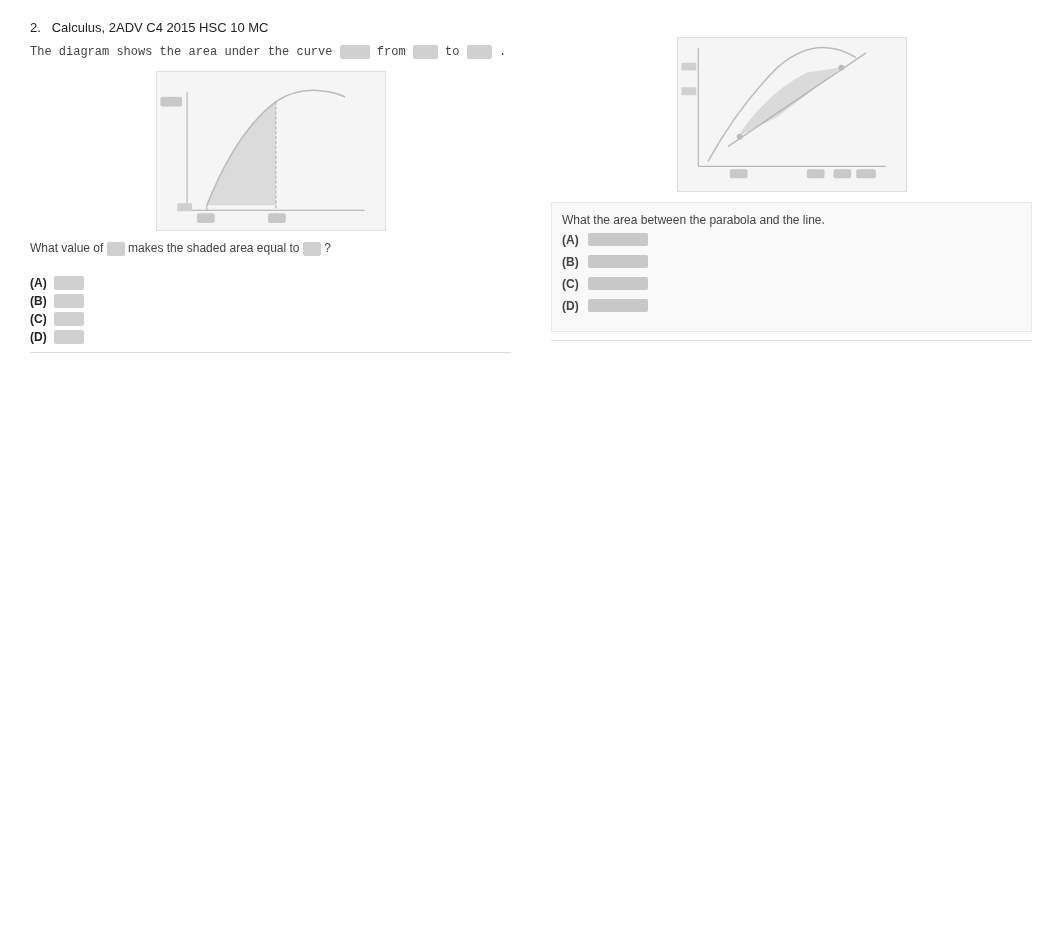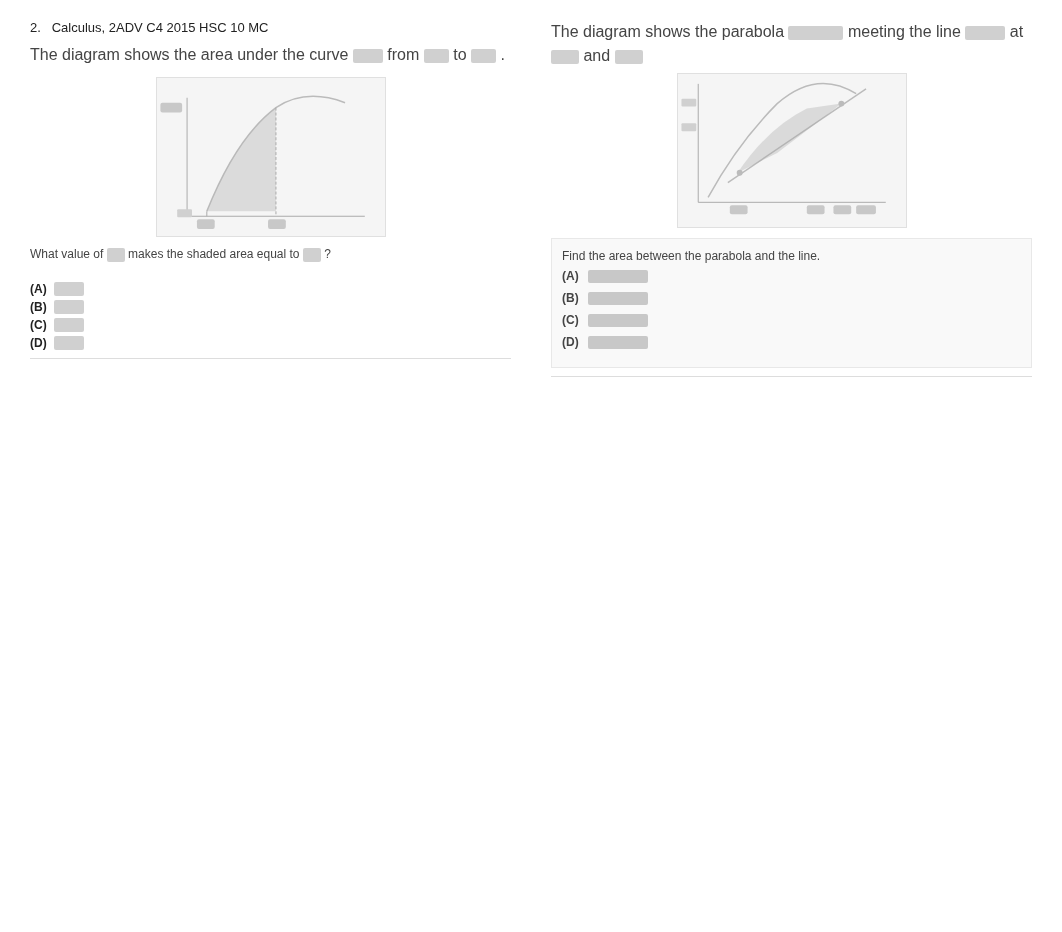--- a/index.html
+++ b/index.html
@@ -8,35 +8,37 @@
       font-size: 13px;
       background: #fff;
       color: #333;
       width: 1062px;
       min-height: 932px;
     }
     .page-container {
       display: flex;
       padding: 10px 20px;
       gap: 20px;
+      align-items: center;
     }
     .question-block {
       flex: 1;
       padding: 10px;
     }
     .question-title {
       font-size: 13px;
       font-weight: normal;
       margin-bottom: 8px;
       color: #222;
     }
     .question-desc {
-      font-size: 16px;
+      font-size: 12px;
       color: #444;
       line-height: 1.5;
+      font-family: Liberation Mono, monospace;
     }
     .blurred-inline {
       display: inline-block;
       background: #d0d0d0;
       color: transparent;
       border-radius: 2px;
       height: 14px;
       vertical-align: middle;
     }
     .diagram-container {
@@ -185,30 +187,20 @@
         <span class="option-label">(D)</span>
         <span class="blurred-inline" style="width:30px;">&nbsp;</span>
       </li>
     </ul>
 
     <hr class="divider-line">
   </div>
 
   <div class="question-block">
 
-    <div class="question-desc">
-      <span>The diagram shows the parabola</span>
-      <span class="blurred-inline" style="width:55px;">&nbsp;</span>
-      <span>meeting the line</span>
-      <span class="blurred-inline" style="width:40px;">&nbsp;</span>
-      <span>at</span>
-      <span class="blurred-inline" style="width:28px;">&nbsp;</span>
-      <span>and</span>
-      <span class="blurred-inline" style="width:28px;">&nbsp;</span>
-    </div>
 
     <div class="diagram-container-right">
       <svg class="diagram-svg" viewBox="0 0 230 155">
 
         <line x1="20" y1="130" x2="210" y2="130" stroke="#aaa" stroke-width="1"></line>
         <line x1="20" y1="10" x2="20" y2="130" stroke="#aaa" stroke-width="1"></line>
 
         <path d="M 30 125 Q 60 70 100 30 Q 140 -5 180 20" stroke="#bbb" stroke-width="1.5" fill="none"></path>
 
         <line x1="50" y1="110" x2="190" y2="15" stroke="#bbb" stroke-width="1.5"></line>
@@ -222,21 +214,21 @@
         <rect x="157" y="133" width="18" height="9" rx="2" fill="#c8c8c8"></rect>
         <rect x="3" y="50" width="15" height="8" rx="1" fill="#d0d0d0"></rect>
 
         <rect x="180" y="133" width="20" height="9" rx="2" fill="#c8c8c8"></rect>
         <rect x="130" y="133" width="18" height="9" rx="2" fill="#c8c8c8"></rect>
         <rect x="3" y="25" width="15" height="8" rx="1" fill="#d0d0d0"></rect>
       </svg>
     </div>
 
     <div class="answer-choices-container">
-      <div class="question-text-row">Find the area between the parabola and the line.</div>
+      <div class="question-text-row">What the area between the parabola and the line.</div>
 
       <div class="answer-row">
         <span class="answer-label">(A)</span>
         <span class="blurred-block" style="width:60px;">&nbsp;</span>
       </div>
       <div class="answer-row">
         <span class="answer-label">(B)</span>
         <span class="blurred-block" style="width:60px;">&nbsp;</span>
       </div>
       <div class="answer-row">

